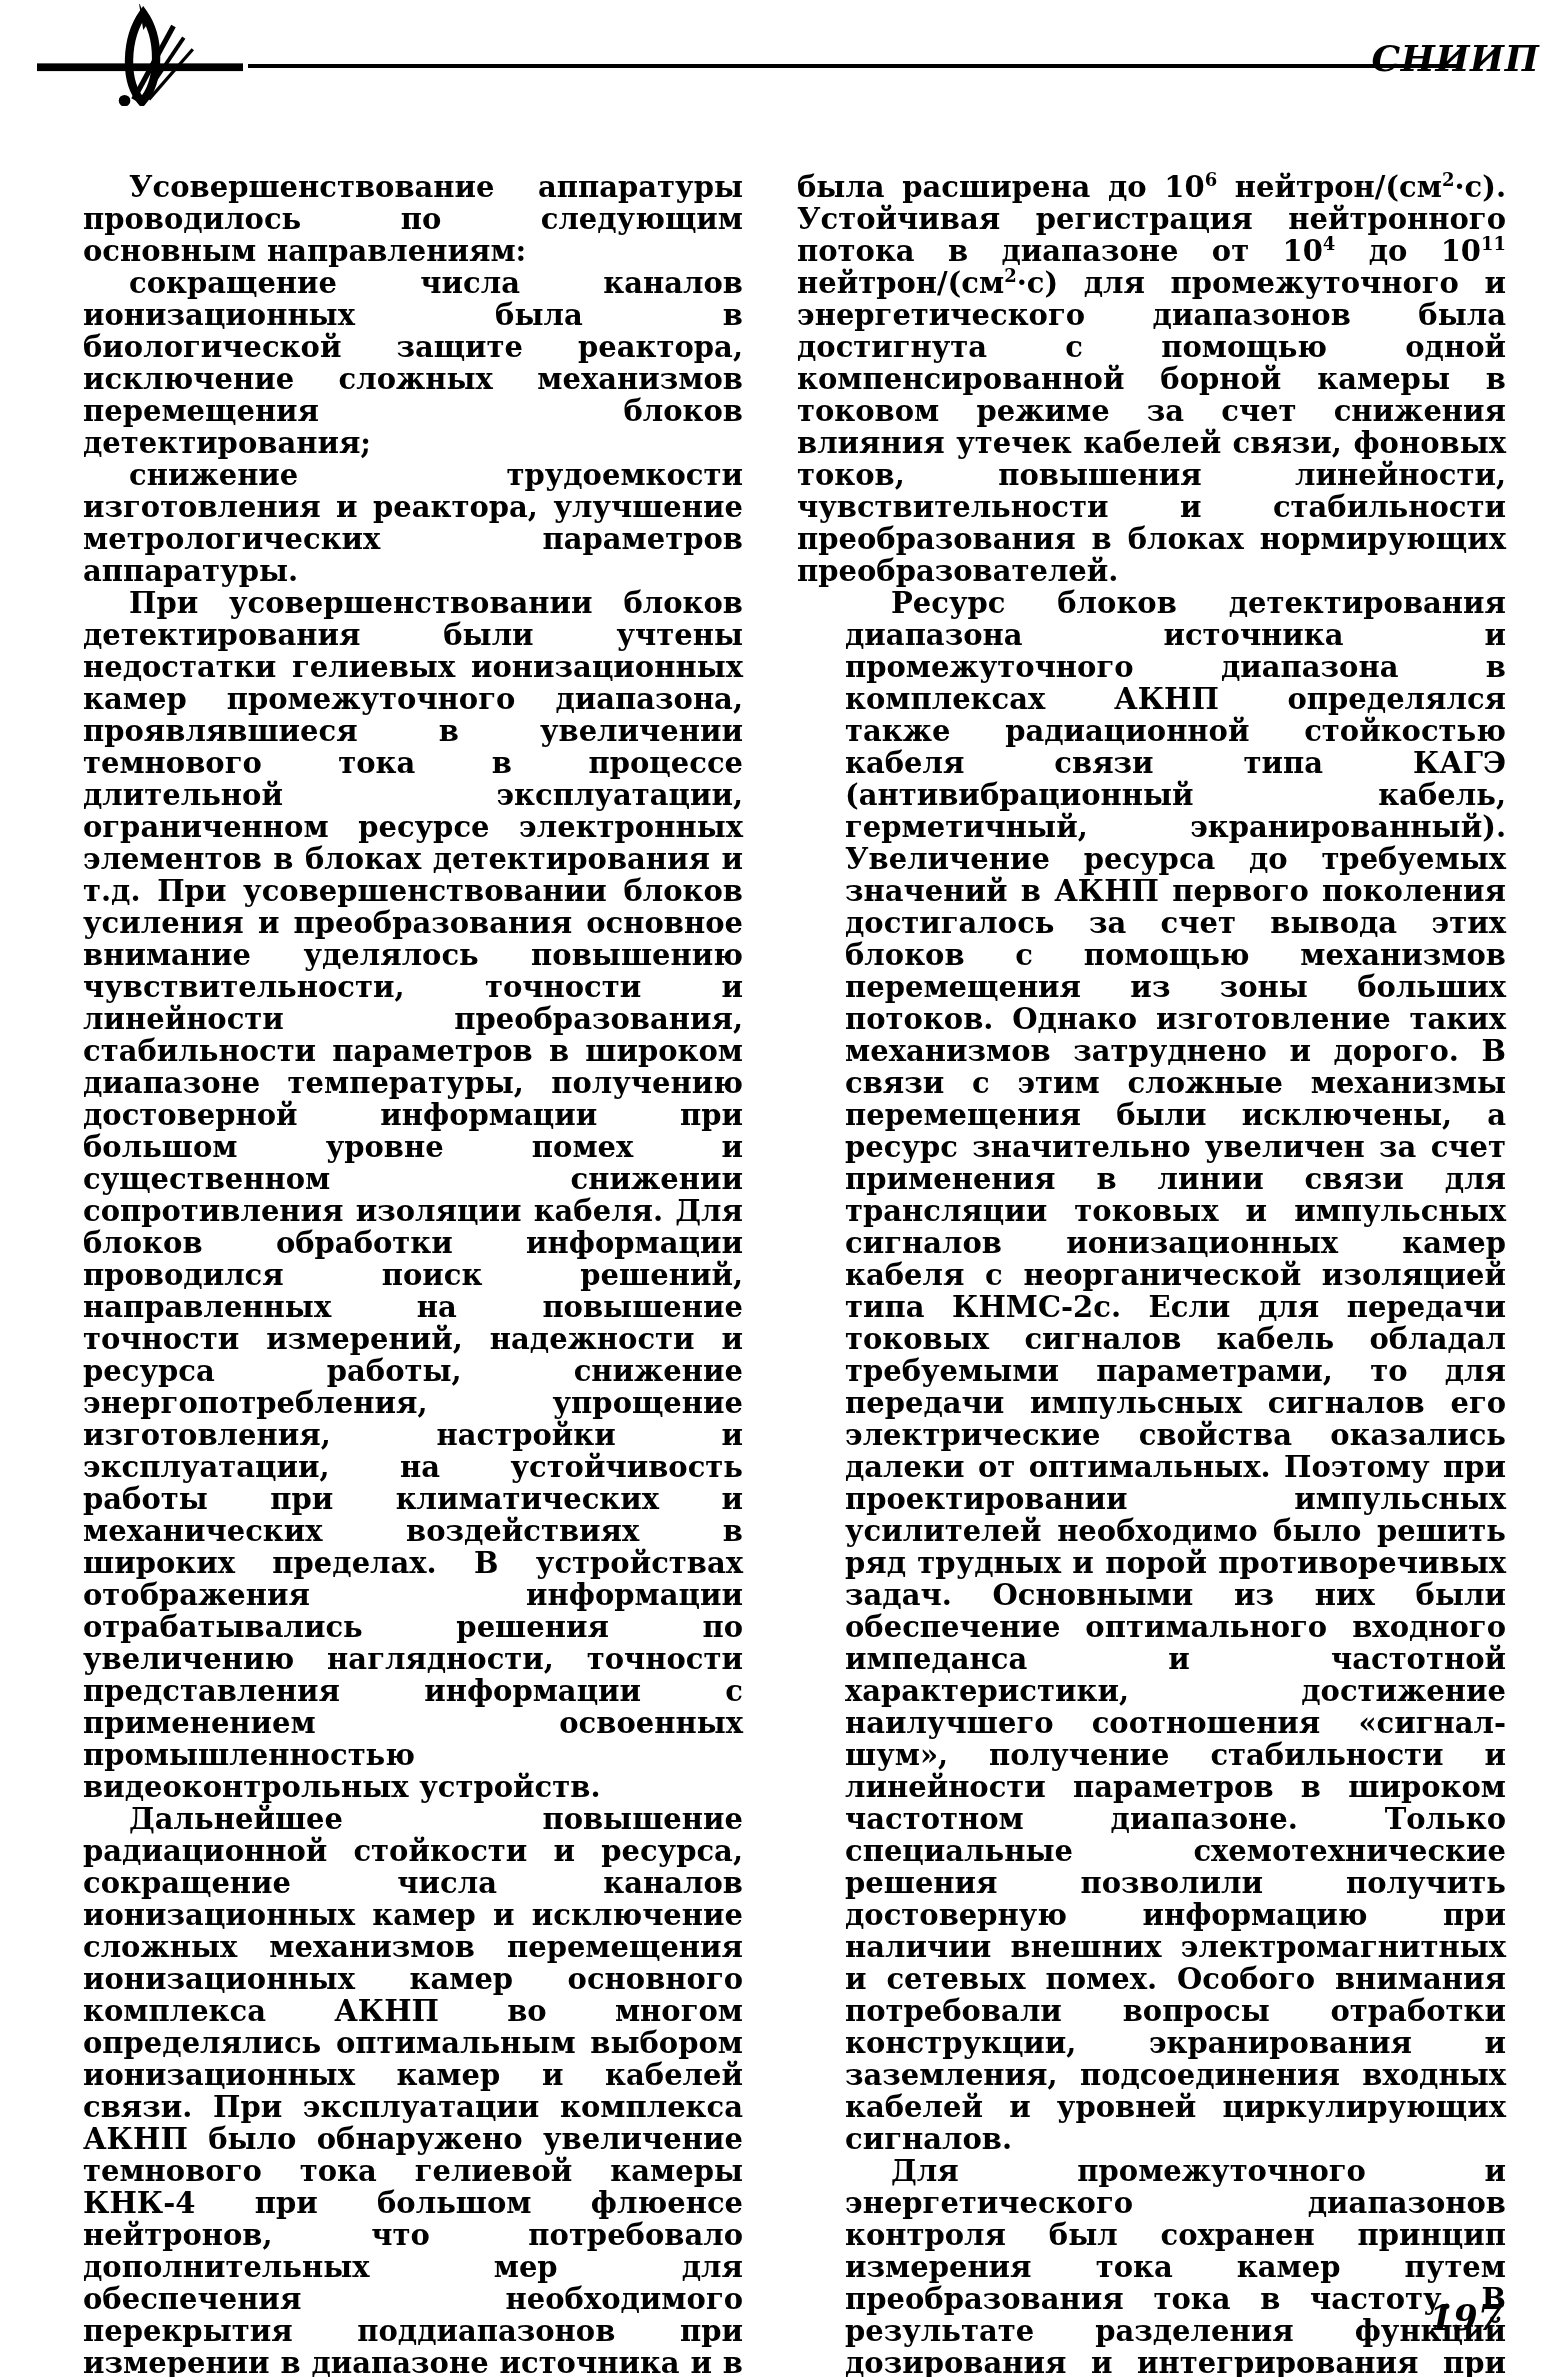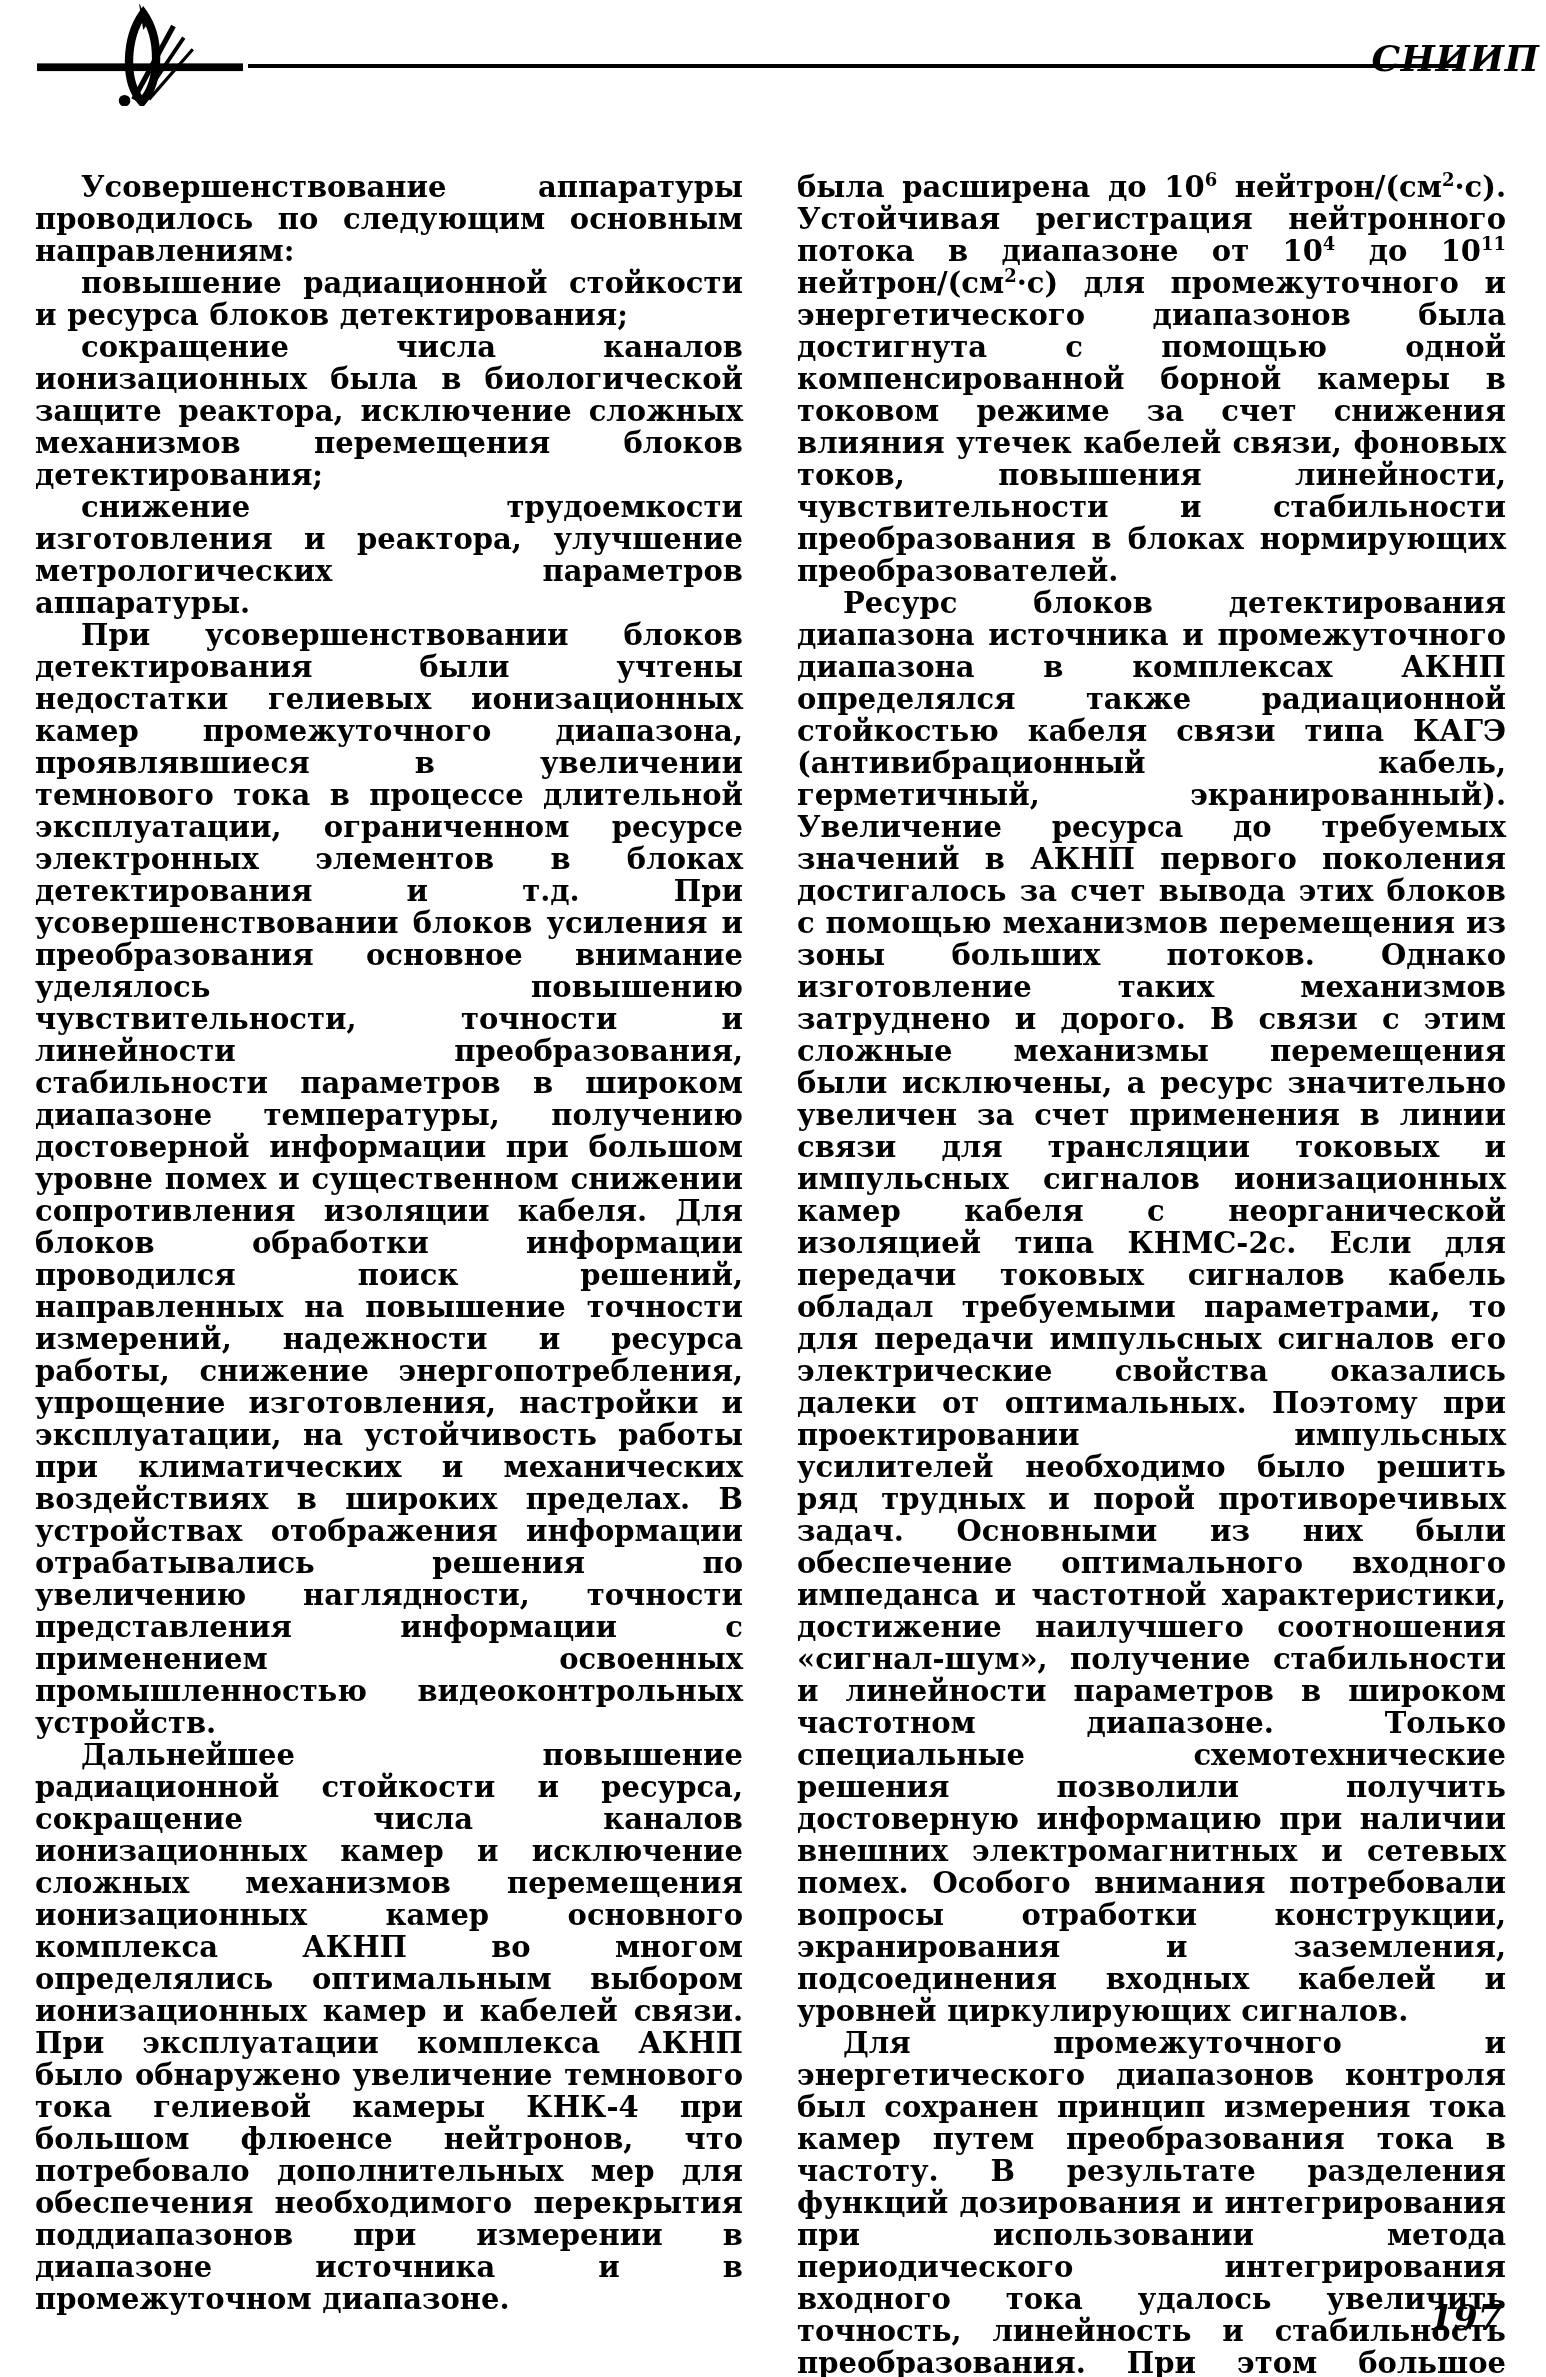--- a/index.html
+++ b/index.html
@@ -30,21 +30,21 @@
   }
   .col-left{left:35px;width:708px;}
   .col-right{left:797px;width:709px;}
   .para{
     margin:0;
     font-size:29px;
     line-height:32px;
     font-weight:700;
     word-spacing:0.6px;
   }
-  .para.indent{text-indent:46px;}
+  .para.indent{text-indent:46px;margin-left:48px;}
   sup{font-size:0.62em;line-height:0;}
   
   .page-number{
     position:absolute;right:45px;bottom:39px;
     font-size:35px;font-weight:700;font-style:italic;margin-top:20px;
   }
 </style>
 </head>
 <body>
 
@@ -66,21 +66,20 @@
 
         <circle cx="136" cy="150" r="9" fill="#000"></circle>
       </svg>
     </div>
     <div class="header-rule"></div>
     <div class="org-name">СНИИП</div>
   </div>
 
   <div class="column col-left">
       <p class="para indent">Усовершенствование аппаратуры проводилось по следующим основным направлениям:</p>
-      <p class="para indent">повышение радиационной стойкости и ресурса блоков детектирования;</p>
       <p class="para indent">сокращение числа каналов ионизационных была в биологической защите реактора, исключение сложных механизмов перемещения блоков детектирования;</p>
       <p class="para indent">снижение трудоемкости изготовления и реактора, улучшение метрологических параметров аппаратуры.</p>
       <p class="para indent">При усовершенствовании блоков детектирования были учтены недостатки гелиевых ионизационных камер промежуточного диапазона, проявлявшиеся в увеличении темнового тока в процессе длительной эксплуатации, ограниченном ресурсе электронных элементов в блоках детектирования и т.д. При усовершенствовании блоков усиления и преобразования основное внимание уделялось повышению чувствительности, точности и линейности преобразования, стабильности параметров в широком диапазоне температуры, получению достоверной информации при большом уровне помех и существенном снижении сопротивления изоляции кабеля. Для блоков обработки информации проводился поиск решений, направленных на повышение точности измерений, надежности и ресурса работы, снижение энергопотребления, упрощение изготовления, настройки и эксплуатации, на устойчивость работы при климатических и механических воздействиях в широких пределах. В устройствах отображения информации отрабатывались решения по увеличению наглядности, точности представления информации с применением освоенных промышленностью видеоконтрольных устройств.</p>
       <p class="para indent">Дальнейшее повышение радиационной стойкости и ресурса, сокращение числа каналов ионизационных камер и исключение сложных механизмов перемещения ионизационных камер основного комплекса АКНП во многом определялись оптимальным выбором ионизационных камер и кабелей связи. При эксплуатации комплекса АКНП было обнаружено увеличение темнового тока гелиевой камеры КНК-4 при большом флюенсе нейтронов, что потребовало дополнительных мер для обеспечения необходимого перекрытия поддиапазонов при измерении в диапазоне источника и в промежуточном диапазоне.</p>
     </div>
 
   <div class="column col-right">
       <p class="para">была расширена до 10<sup>6</sup> нейтрон/(см<sup>2</sup>·с). Устойчивая регистрация нейтронного потока в диапазоне от 10<sup>4</sup> до 10<sup>11</sup> нейтрон/(см<sup>2</sup>·с) для промежуточного и энергетического диапазонов была достигнута с помощью одной компенсированной борной камеры в токовом режиме за счет снижения влияния утечек кабелей связи, фоновых токов, повышения линейности, чувствительности и стабильности преобразования в блоках нормирующих преобразователей.</p>
       <p class="para indent">Ресурс блоков детектирования диапазона источника и промежуточного диапазона в комплексах АКНП определялся также радиационной стойкостью кабеля связи типа КАГЭ (антивибрационный кабель, герметичный, экранированный). Увеличение ресурса до требуемых значений в АКНП первого поколения достигалось за счет вывода этих блоков с помощью механизмов перемещения из зоны больших потоков. Однако изготовление таких механизмов затруднено и дорого. В связи с этим сложные механизмы перемещения были исключены, а ресурс значительно увеличен за счет применения в линии связи для трансляции токовых и импульсных сигналов ионизационных камер кабеля с неорганической изоляцией типа КНМС-2с. Если для передачи токовых сигналов кабель обладал требуемыми параметрами, то для передачи импульсных сигналов его электрические свойства оказались далеки от оптимальных. Поэтому при проектировании импульсных усилителей необходимо было решить ряд трудных и порой противоречивых задач. Основными из них были обеспечение оптимального входного импеданса и частотной характеристики, достижение наилучшего соотношения «сигнал-шум», получение стабильности и линейности параметров в широком частотном диапазоне. Только специальные схемотехнические решения позволили получить достоверную информацию при наличии внешних электромагнитных и сетевых помех. Особого внимания потребовали вопросы отработки конструкции, экранирования и заземления, подсоединения входных кабелей и уровней циркулирующих сигналов.</p>
       <p class="para indent">Для промежуточного и энергетического диапазонов контроля был сохранен принцип измерения тока камер путем преобразования тока в частоту. В результате разделения функций дозирования и интегрирования при использовании метода периодического интегрирования входного тока удалось увеличить точность, линейность и стабильность преобразования. При этом большое внимание уделялось влиянию на погрешность преобразования уменьшения сопротивления изоляции кабеля линии связи ионизационной камеры с блоком преобразования. Разработанные схемы обеспечивали сохранение параметров в пределах 5% при уменьшении сопротивления изоляции</p>

